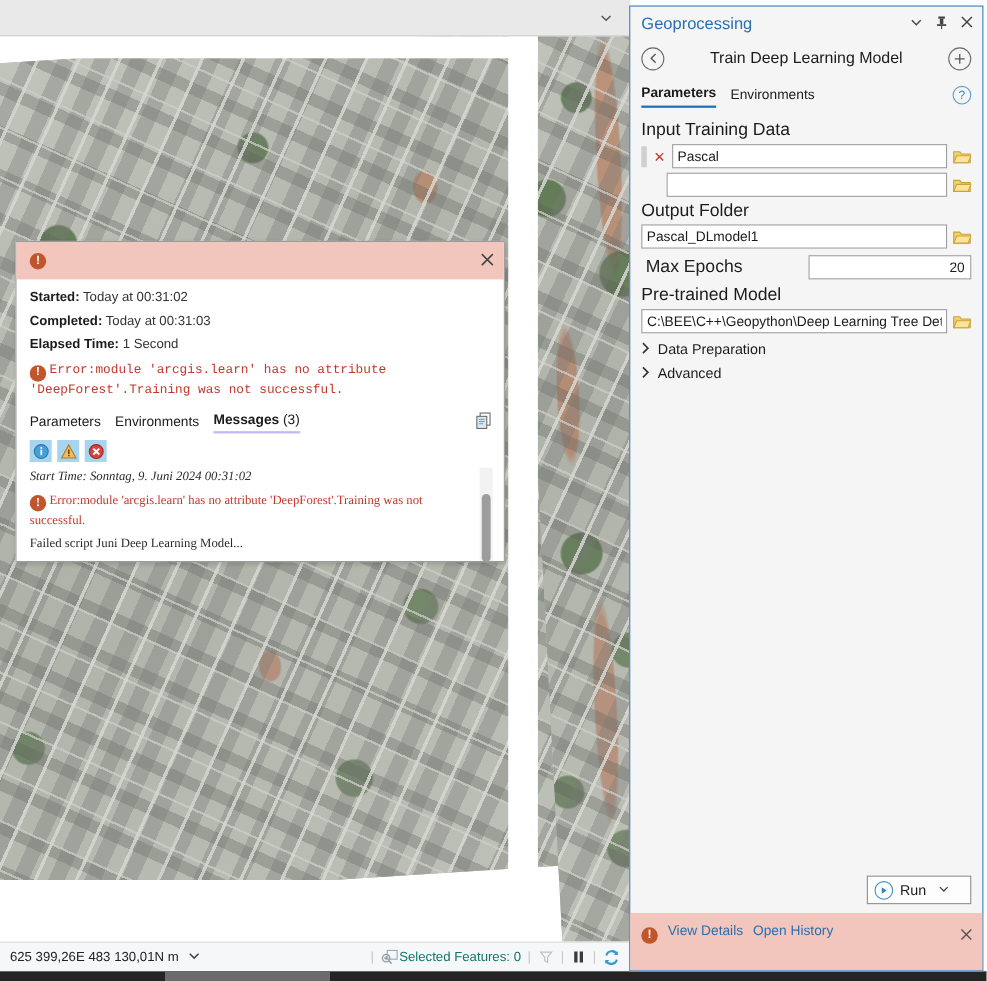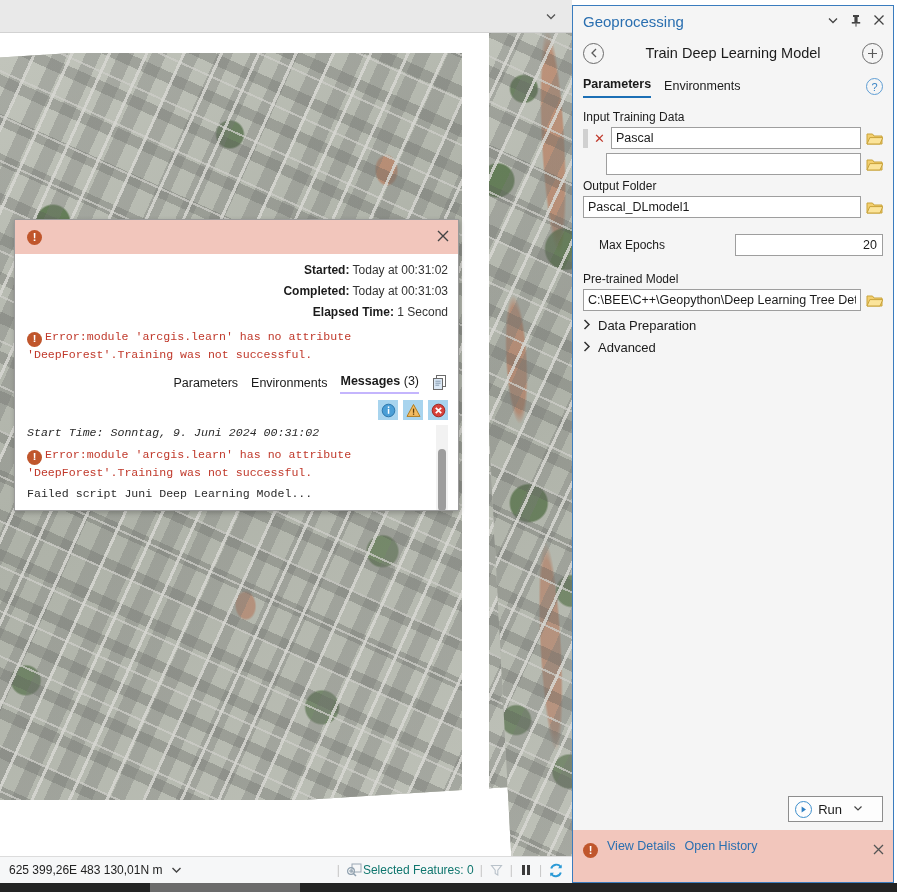--- a/index.html
+++ b/index.html
@@ -144,36 +144,36 @@
   .gp-tab { font-size: 12.5px; color: #1b1b1b; padding: 0 0 5px 0; margin-right: 13px; }
   .gp-tab.active { font-weight: bold; border-bottom: 2px solid #1c6fb5; }
   #help-icon {
     margin-left: auto; width: 17px; height: 17px; border-radius: 50%;
     border: 1.3px solid #5f9ed4; color: #3d86c6;
     display: flex; align-items: center; justify-content: center;
     font-size: 11px; margin-bottom: 3px;
   }
 
   #gp-body { flex: 1 1 auto; padding: 8px 10px 0 10px; overflow: hidden; }
-  .field-label { font-size: 12px; color: #1b1b1b; margin: 4px 0 3px 0; }
+  .field-label { font-size: 16px; color: #1b1b1b; margin: 4px 0 3px 0; }
   .field-row { display: flex; align-items: center; gap: 5px; margin-bottom: 4px; }
   .drag-handle {
     width: 5px; height: 19px; background: #d0d0d0; flex: 0 0 auto;
   }
   .remove-x { color: #c0392b; font-size: 13px; width: 13px; text-align: center; flex: 0 0 auto; }
   .txt-input {
     flex: 1 1 auto; height: 22px; border: 1px solid #9e9e9e; background: #fff;
     font-family: "Liberation Sans", sans-serif; font-size: 12.5px; color: #1b1b1b;
     padding: 0 4px; line-height: 20px; white-space: nowrap; overflow: hidden;
   }
   .txt-input.num { text-align: right; padding-right: 5px; }
   .folder-icon { width: 17px; height: 15px; flex: 0 0 auto; }
   .spacer-indent { width: 18px; flex: 0 0 auto; }
   .inline-row { display: flex; align-items: center; margin-bottom: 4px; }
-  .inline-row .field-label { margin: 16px; flex: 0 0 auto; }
+  .inline-row .field-label { margin: 4px; flex: 0 0 auto; }
   .inline-row .txt-input { margin-left: auto; width: 148px; flex: 0 0 auto; }
 
   .section-toggle { display: flex; align-items: center; gap: 7px; margin-top: 7px; }
   .section-chev { color: #333; font-size: 11px; font-weight: bold; }
   .section-title { font-size: 13px; color: #1b1b1b; }
 
   #gp-footer { flex: 0 0 auto; padding: 0 10px 8px 10px; display: flex; justify-content: flex-end; }
   #run-button {
     display: flex; align-items: center; gap: 6px;
     height: 26px; padding: 0 19px 0 6px; border: 1px solid #8d8d8d; background: #fdfdfd;
@@ -209,21 +209,21 @@
     display: flex; flex-direction: column;
   }
   #dialog-header {
     height: 34px; background: #f2c6bc; display: flex; align-items: center;
     padding: 0 8px 0 12px; flex: 0 0 auto;
   }
   #dialog-header .err-circle { margin-top: 0; }
   #dialog-title { font-size: 13px; font-weight: bold; color: #333; margin-left: 10px; }
   #dialog-close { margin-left: auto; font-size: 14px; color: #444; }
 
-  #dialog-body { flex: 1 1 auto; padding: 9px 10px 0 12px; display: flex; flex-direction: column; align-items: flex-end; }
+  #dialog-body { flex: 1 1 auto; padding: 9px 10px 0 12px; display: flex; flex-direction: column; }
   .meta-line { font-size: 12px; color: #333; margin-bottom: 7px; }
   .meta-line b { color: #1b1b1b; }
   #dialog-error-msg {
     font-family: "Liberation Mono", monospace; font-size: 11.6px; color: #c0392b;
     line-height: 15px; margin: 2px 0 8px 0;
   }
   #dialog-error-msg .err-circle { display: inline-block; margin-right: 3px; vertical-align: -2px; }
 
   #dialog-tabs { display: flex; align-items: flex-end; height: 24px; margin-bottom: 6px; }
   .dlg-tab { font-size: 12.5px; color: #1b1b1b; margin-right: 13px; padding-bottom: 4px; }
@@ -231,21 +231,21 @@
   .dlg-tab .count { font-weight: normal; }
   #copy-icon { margin-left: auto; width: 16px; height: 17px; margin-bottom: 3px; }
 
   #filter-row { display: flex; gap: 5px; margin-bottom: 5px; }
   .filter-btn {
     width: 20px; height: 20px; background: #a8d4ee;
     display: flex; align-items: center; justify-content: center;
   }
   #msg-area { flex: 1 1 auto; display: flex; overflow: hidden; }
   #msg-log {
-    flex: 1 1 auto; font-family: Liberation Mono, monospace; font-size: 11.6px;
+    flex: 1 1 auto; font-family: Liberation Serif, serif; font-size: 11.6px;
     line-height: 16px; padding-right: 6px; overflow: hidden;
   }
   .log-time { font-style: italic; color: #2a2a2a; margin-bottom: 5px; }
   .log-error { color: #c0392b; margin-bottom: 5px; }
   .log-error .err-circle { display: inline-block; margin-right: 3px; vertical-align: -2px; }
   .log-plain { color: #2a2a2a; }
   #msg-scrollbar {
     width: 12px; background: #f2f2f2; flex: 0 0 auto; position: relative;
   }
   #msg-scroll-thumb {

